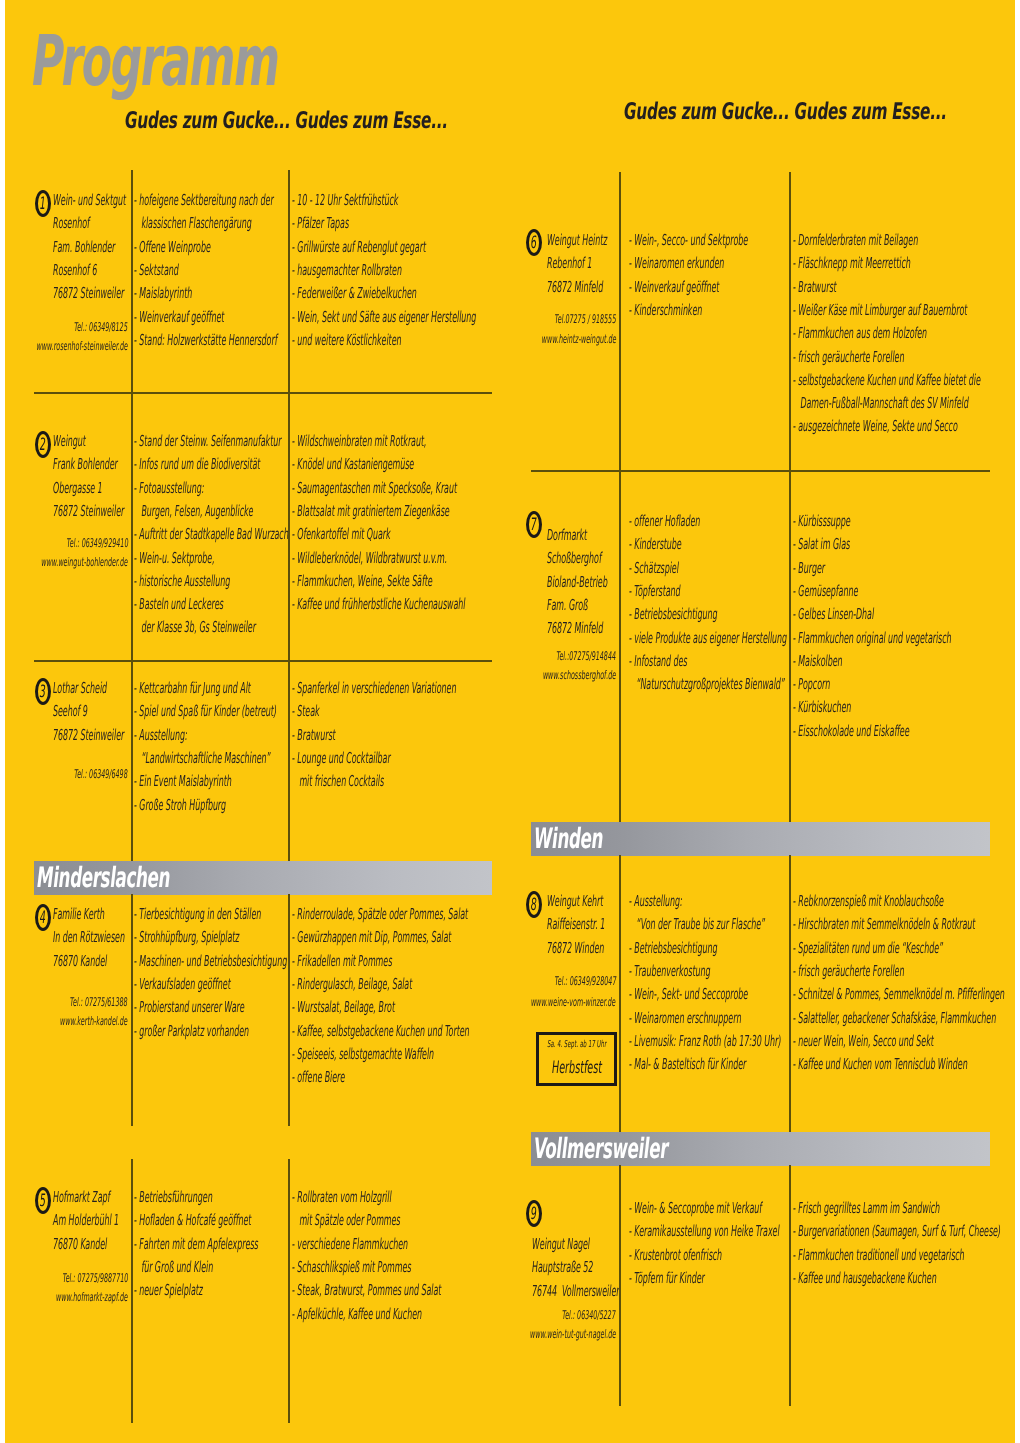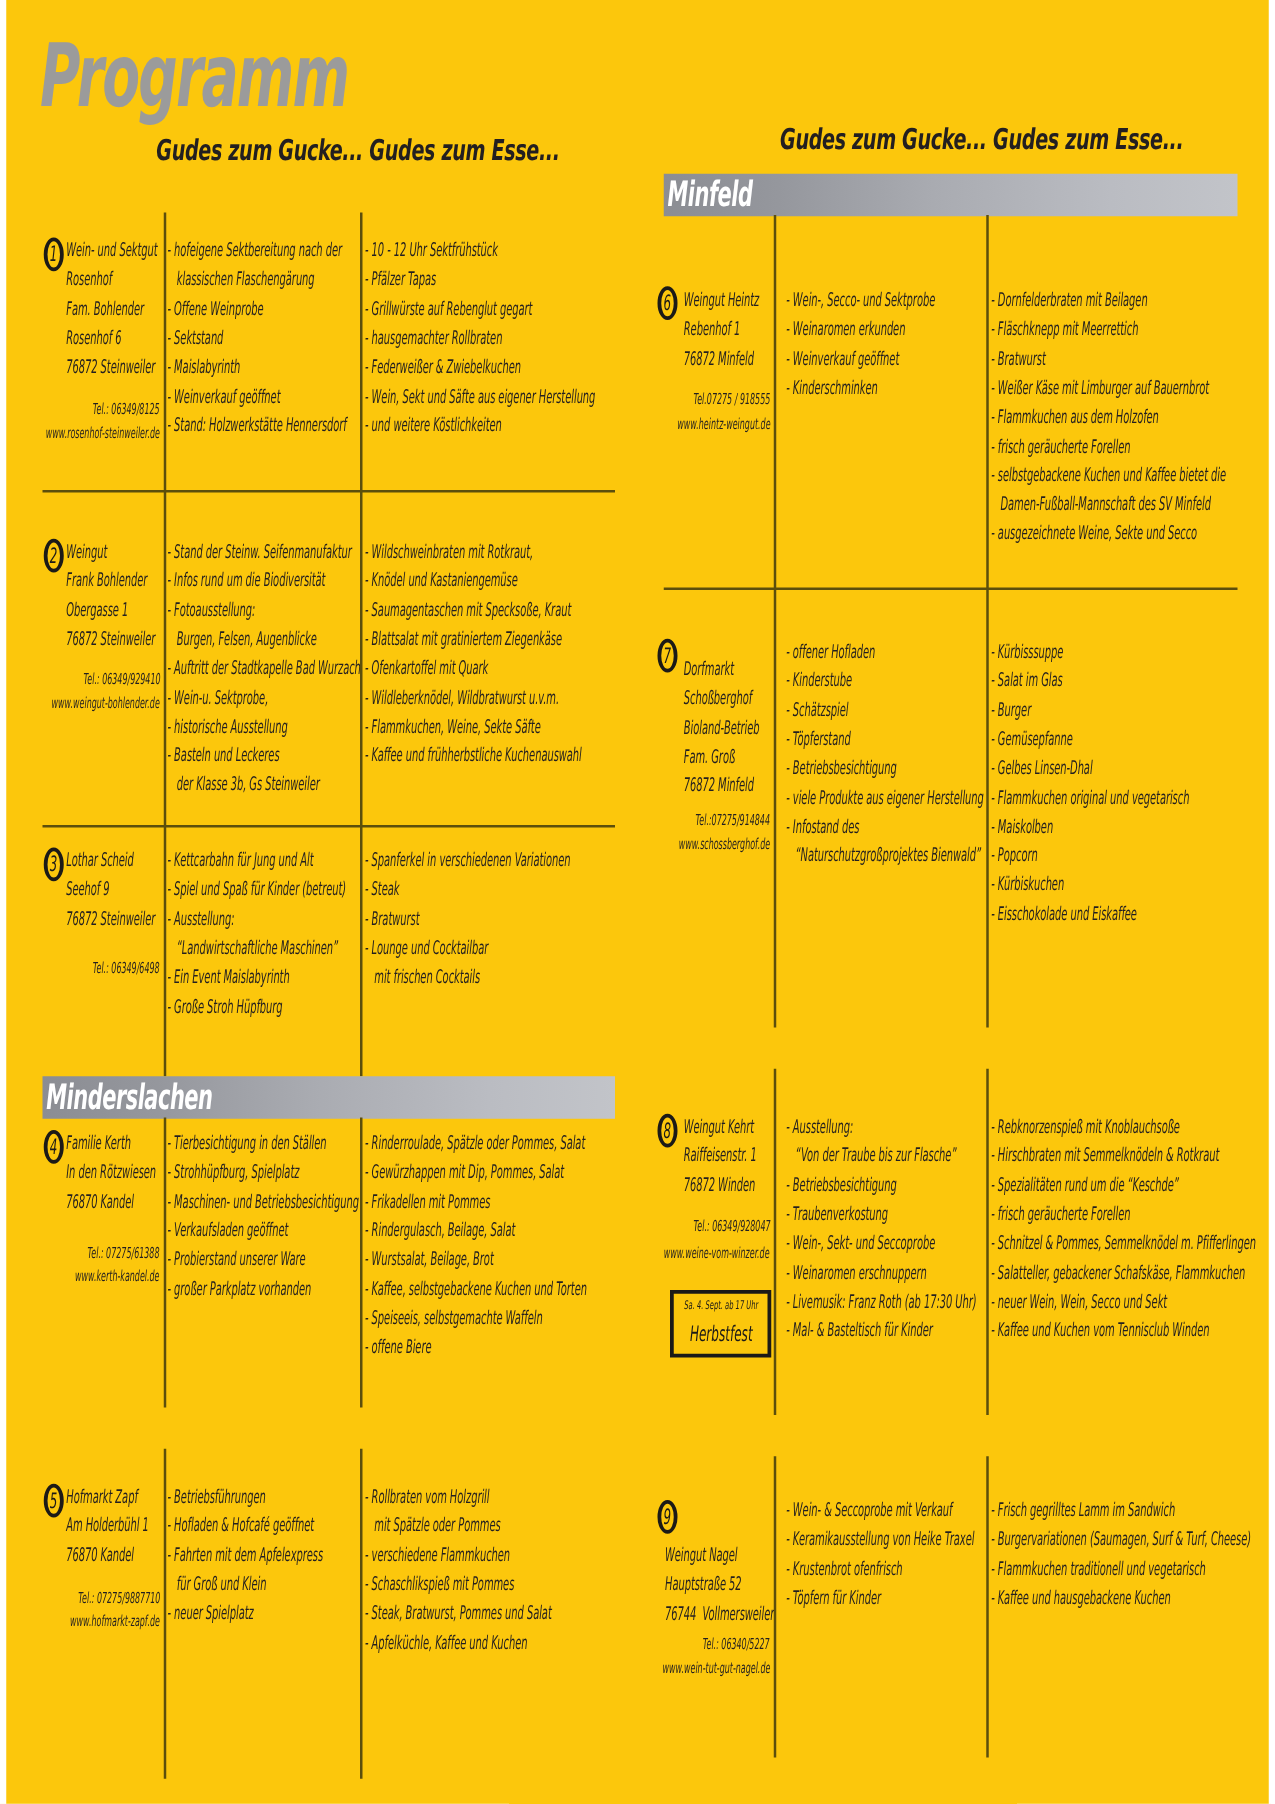--- a/index.html
+++ b/index.html
@@ -151,23 +151,20 @@
       <div class="ln" style="left:134px;top:1258.9px;">   für Groß und Klein</div>
       <div class="ln" style="left:134px;top:1282.2px;">- neuer Spielplatz</div>
       <div class="ln" style="left:292px;top:1189px;">- Rollbraten vom Holzgrill</div>
       <div class="ln" style="left:292px;top:1212.3px;">   mit Spätzle oder Pommes</div>
       <div class="ln" style="left:292px;top:1235.6px;">- verschiedene Flammkuchen</div>
       <div class="ln" style="left:292px;top:1258.9px;">- Schaschlikspieß mit Pommes</div>
       <div class="ln" style="left:292px;top:1282.2px;">- Steak, Bratwurst, Pommes und Salat</div>
       <div class="ln" style="left:292px;top:1305.5px;">- Apfelküchle, Kaffee und Kuchen</div>
       <div class="vline" style="left:131px;top:1159px;height:264px;"></div>
       <div class="vline" style="left:288px;top:1159px;height:264px;"></div>
-      <div class="banner" style="left:531px;top:139px;width:459px;">
-        <div class="bt">Minfeld</div>
-      </div>
       <div class="numc" style="left:526px;top:229px;"><i>6</i></div>
       <div class="ln" style="left:547px;top:232px;">Weingut Heintz</div>
       <div class="ln" style="left:547px;top:255.3px;">Rebenhof 1</div>
       <div class="ln" style="left:547px;top:278.6px;">76872 Minfeld</div>
       <div class="ln sm r" style="right:404px;top:313px;">Tel.07275 / 918555</div>
       <div class="ln sm r" style="right:404px;top:333px;">www.heintz-weingut.de</div>
       <div class="ln" style="left:629px;top:232px;">- Wein-, Secco- und Sektprobe</div>
       <div class="ln" style="left:629px;top:255.3px;">- Weinaromen erkunden</div>
       <div class="ln" style="left:629px;top:278.6px;">- Weinverkauf geöffnet</div>
       <div class="ln" style="left:629px;top:301.9px;">- Kinderschminken</div>
@@ -202,20 +199,23 @@
       <div class="ln" style="left:793px;top:559.6px;">- Burger</div>
       <div class="ln" style="left:793px;top:582.9px;">- Gemüsepfanne</div>
       <div class="ln" style="left:793px;top:606.2px;">- Gelbes Linsen-Dhal</div>
       <div class="ln" style="left:793px;top:629.5px;">- Flammkuchen original und vegetarisch</div>
       <div class="ln" style="left:793px;top:652.8px;">- Maiskolben</div>
       <div class="ln" style="left:793px;top:676.1px;">- Popcorn</div>
       <div class="ln" style="left:793px;top:699.4px;">- Kürbiskuchen</div>
       <div class="ln" style="left:793px;top:722.7px;">- Eisschokolade und Eiskaffee</div>
       <div class="vline" style="left:619px;top:172px;height:650px;"></div>
       <div class="vline" style="left:789px;top:172px;height:650px;"></div>
+      <div class="banner" style="left:531px;top:822px;width:459px;">
+        <div class="bt">Winden</div>
+      </div>
       <div class="numc" style="left:526px;top:891px;"><i>8</i></div>
       <div class="ln" style="left:547px;top:893px;">Weingut Kehrt</div>
       <div class="ln" style="left:547px;top:916.3px;">Raiffeisenstr. 1</div>
       <div class="ln" style="left:547px;top:939.6px;">76872 Winden</div>
       <div class="ln sm r" style="right:404px;top:975px;">Tel.: 06349/928047</div>
       <div class="ln sm r" style="right:404px;top:996px;">www.weine-vom-winzer.de</div>
       <div class="ln" style="left:629px;top:893px;">- Ausstellung:</div>
       <div class="ln" style="left:629px;top:916.3px;">   “Von der Traube bis zur Flasche”</div>
       <div class="ln" style="left:629px;top:939.6px;">- Betriebsbesichtigung</div>
       <div class="ln" style="left:629px;top:962.9px;">- Traubenverkostung</div>
@@ -230,20 +230,23 @@
       <div class="ln" style="left:793px;top:986.2px;">- Schnitzel &amp; Pommes, Semmelknödel m. Pfifferlingen</div>
       <div class="ln" style="left:793px;top:1009.5px;">- Salatteller, gebackener Schafskäse, Flammkuchen</div>
       <div class="ln" style="left:793px;top:1032.8px;">- neuer Wein, Wein, Secco und Sekt</div>
       <div class="ln" style="left:793px;top:1056.1px;">- Kaffee und Kuchen vom Tennisclub Winden</div>
       <div class="notice" style="left:536px;top:1032px;width:81px;height:54px;">
         <div class="nl" style="top:5px;font-size:9.5px;">Sa. 4. Sept. ab 17 Uhr</div>
         <div class="nl" style="top:24px;font-size:17px;">Herbstfest</div>
       </div>
       <div class="vline" style="left:619px;top:855px;height:277px;"></div>
       <div class="vline" style="left:789px;top:855px;height:277px;"></div>
+      <div class="banner" style="left:531px;top:1132px;width:459px;">
+        <div class="bt">Vollmersweiler</div>
+      </div>
       <div class="numc" style="left:526px;top:1200px;"><i>9</i></div>
       <div class="ln" style="left:532px;top:1236px;">Weingut Nagel</div>
       <div class="ln" style="left:532px;top:1259.3px;">Hauptstraße 52</div>
       <div class="ln" style="left:532px;top:1282.6px;">76744  Vollmersweiler</div>
       <div class="ln sm r" style="right:404px;top:1309px;">Tel.: 06340/5227</div>
       <div class="ln sm r" style="right:404px;top:1328px;">www.wein-tut-gut-nagel.de</div>
       <div class="ln" style="left:629px;top:1200px;">- Wein- &amp; Seccoprobe mit Verkauf</div>
       <div class="ln" style="left:629px;top:1223.3px;">- Keramikausstellung von Heike Traxel</div>
       <div class="ln" style="left:629px;top:1246.6px;">- Krustenbrot ofenfrisch</div>
       <div class="ln" style="left:629px;top:1269.9px;">- Töpfern für Kinder</div>

